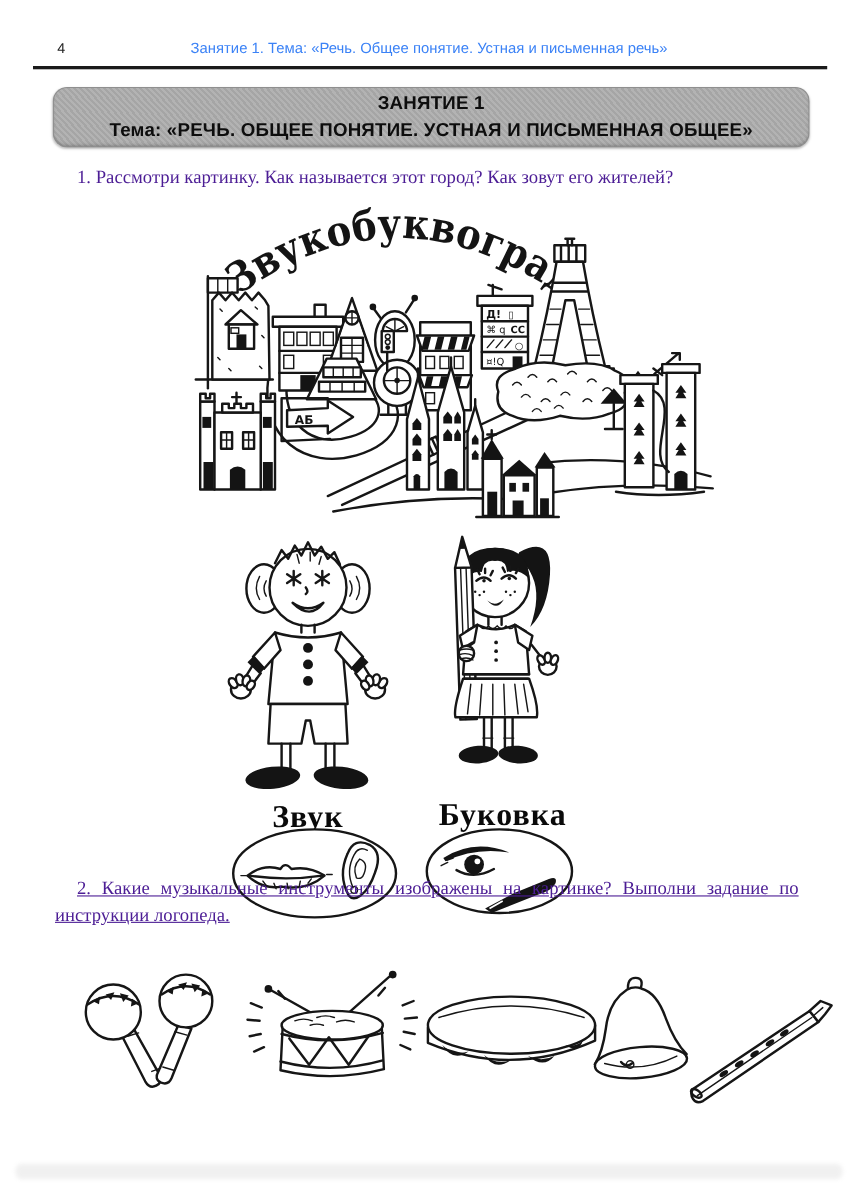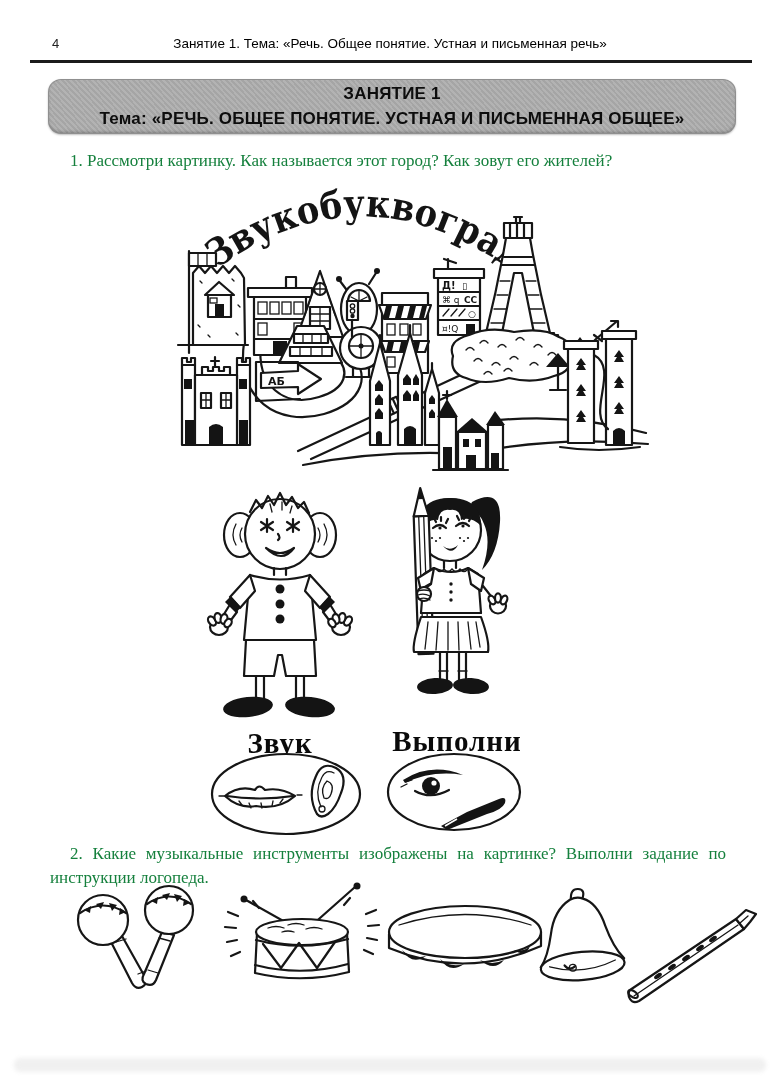--- a/index.html
+++ b/index.html
@@ -4,37 +4,37 @@
 <style>
   html,body{margin:0;padding:0;background:#ffffff;}
   .page{
     position:relative;width:780px;height:1080px;background:#fff;overflow:hidden;
     font-family:"Liberation Serif",serif;color:#111;
   }
   
   .pagenum{position:absolute;left:52px;top:36px;font-family:"Liberation Sans",sans-serif;
     font-size:13px;color:#222;}
   .running-title{position:absolute;left:0;top:36px;width:780px;text-align:center;
-    font-family:"Liberation Sans",sans-serif;font-size:13.5px;color:#000000;}
+    font-family:"Liberation Sans",sans-serif;font-size:13.5px;color:#3b82f6;}
   .header-rule{position:absolute;left:30px;top:60px;width:722px;height:2.5px;background:#1b1b1b;}
   
   .banner{
     position:absolute;left:48px;top:79px;width:688px;height:55px;border-radius:13px;
     background:#aeaeae;
     background-image:repeating-linear-gradient(47deg, rgba(255,255,255,.06) 0 2px, rgba(0,0,0,.05) 2px 4px);
     box-shadow:inset 0 0 0 1px #8f8f8f, inset 0 -2px 3px rgba(0,0,0,.25), 0 1px 2px rgba(0,0,0,.25);
     display:flex;flex-direction:column;justify-content:center;align-items:center;gap:2px;
   }
   .banner div{font-family:"Liberation Sans",sans-serif;font-weight:bold;font-size:17px;
     line-height:1.35;color:#0d0d0d;letter-spacing:.2px;text-align:center;}
   
-  .task{position:absolute;left:50px;font-size:17px;line-height:1.42;color:#15803d;
+  .task{position:absolute;left:50px;font-size:17px;line-height:1.42;color:#4c1d95;
     text-indent:20px;text-align:justify;}
   .task1{top:149px;width:688px;}
-  .task2{top:842px;width:676px;}
+  .task2{top:796px;width:676px;text-decoration:underline;}
   
   .fig-label{position:absolute;font-family:Liberation Serif, serif;font-weight:bold;
     font-size:29px;color:#0a0a0a;text-align:center;letter-spacing:1px;}
   .label-zvuk{left:200px;top:727px;width:160px;}
   .label-bukovka{left:372px;top:725px;width:170px;}
   svg{position:absolute;overflow:visible;}
   .town-svg{left:148px;top:185px;}
   .chars-svg{left:190px;top:472px;}
   .ovals-svg{left:205px;top:748px;}
   .instr-svg{left:50px;top:880px;}
@@ -387,21 +387,21 @@
       <path class="lnw" d="M231,145 Q222,172 224,180 L298,180 Q300,170 291,145 Z"></path>
       <path class="thin" d="M238,150 L235,177 M248,150 L246,178 M258,150 L258,178 M268,150 L269,178 M278,150 L281,177 M286,150 L290,175"></path>
       <path class="ln" d="M250,180 L250,208 M257,180 L257,208 M269,180 L269,208 M276,180 L276,208"></path>
       <path class="thin" d="M249,199 L258,199 M268,199 L277,199"></path>
       <ellipse class="lnb" cx="245" cy="214" rx="18" ry="8" transform="rotate(-4 245 214)"></ellipse>
       <ellipse class="lnb" cx="281" cy="214" rx="18" ry="8" transform="rotate(4 281 214)"></ellipse>
     </g>
   </svg>
 
   <div class="fig-label label-zvuk">Звук</div>
-  <div class="fig-label label-bukovka">Выполни</div>
+  <div class="fig-label label-bukovka">Буковка</div>
 
   <svg class="ovals-svg" width="330" height="92" viewBox="0 0 330 92">
     <g>
       <ellipse class="lnw" cx="81" cy="46" rx="74" ry="40"></ellipse>
       <g>
         <path class="lnw" d="M20,48 Q34,37 50,42 Q54,35 60,42 Q76,39 90,48 Q74,62 51,58 Q34,61 20,48 Z"></path>
         <path class="ln" d="M22,48 Q55,53 88,48"></path>
         <path class="thin" d="M34,53 l3,4 M44,55 l2,5 M56,55 l1,5 M68,53 l-1,5 M78,51 l-3,4"></path>
         <path class="thin" d="M14,48 l5,0 M92,47 l5,0"></path>
       </g>

